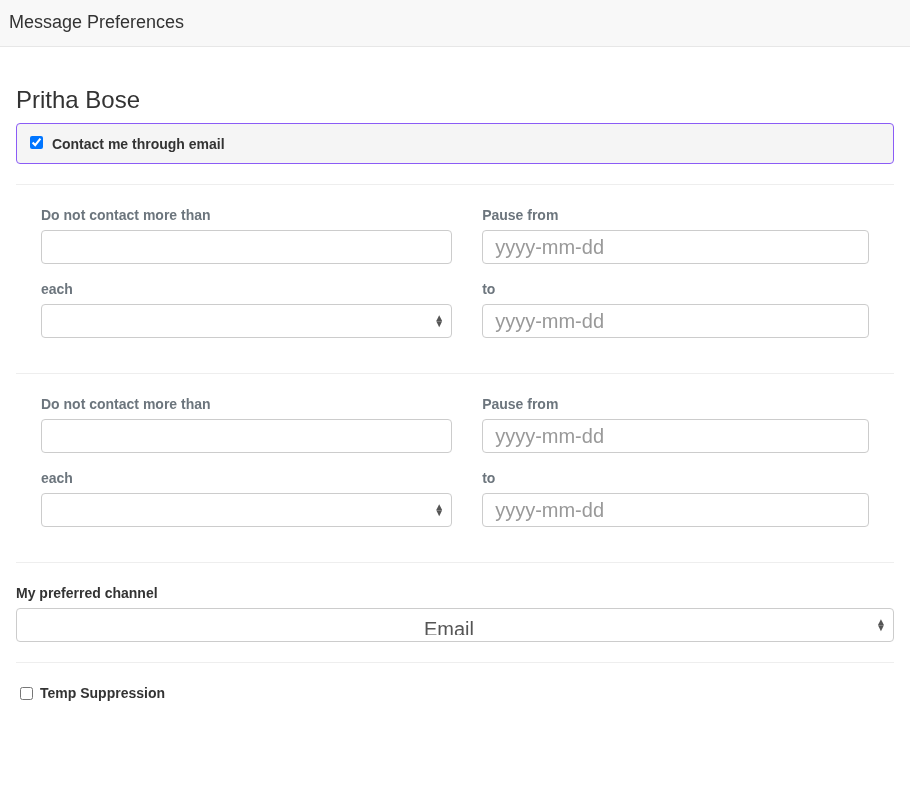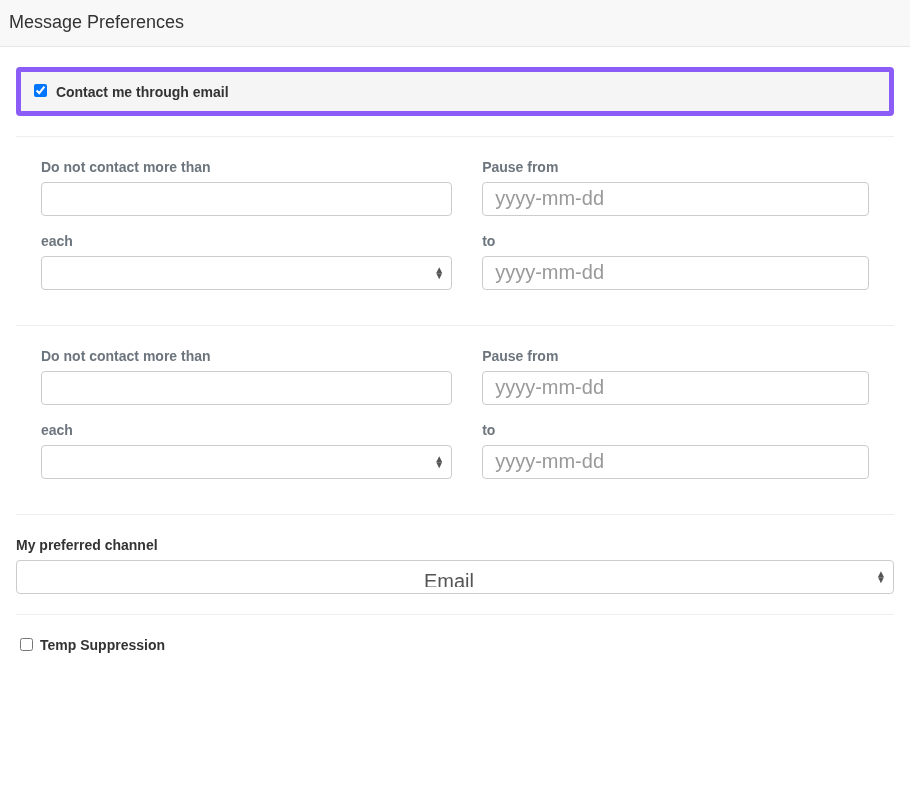--- a/index.html
+++ b/index.html
@@ -35,21 +35,21 @@
       margin-bottom: 10px;
       line-height: 1.1;
     }
     .text-muted {
       color: #777;
       margin-bottom: 10px;
       margin-top: 0;
     }
     .well {
       background-color: #f5f5f5;
-      border: 5px solid #8b5cf6;
+      border: 1px solid #8b5cf6;
       border-radius: 4px;
       padding: 9px;
       margin-bottom: 0;
     }
     .checkbox-row {
       display: block;
       font-weight: 700;
     }
     .checkbox-row input[type="checkbox"] {
       margin-right: 5px;
@@ -138,20 +138,21 @@
     }
   </style>
 </head>
 <body>
 
 <div class="navbar">
   <div class="navbar-title">Message Preferences</div>
 </div>
 
 <div class="container">
+  <h3>Pritha Bose</h3>
 
   <div id="channels-root">
       <div>
     <div class="well">
       <label class="checkbox-row">
         <input type="checkbox" checked="" style="">
         <span>Contact me through email</span>
       </label>
     </div>
     <hr>

